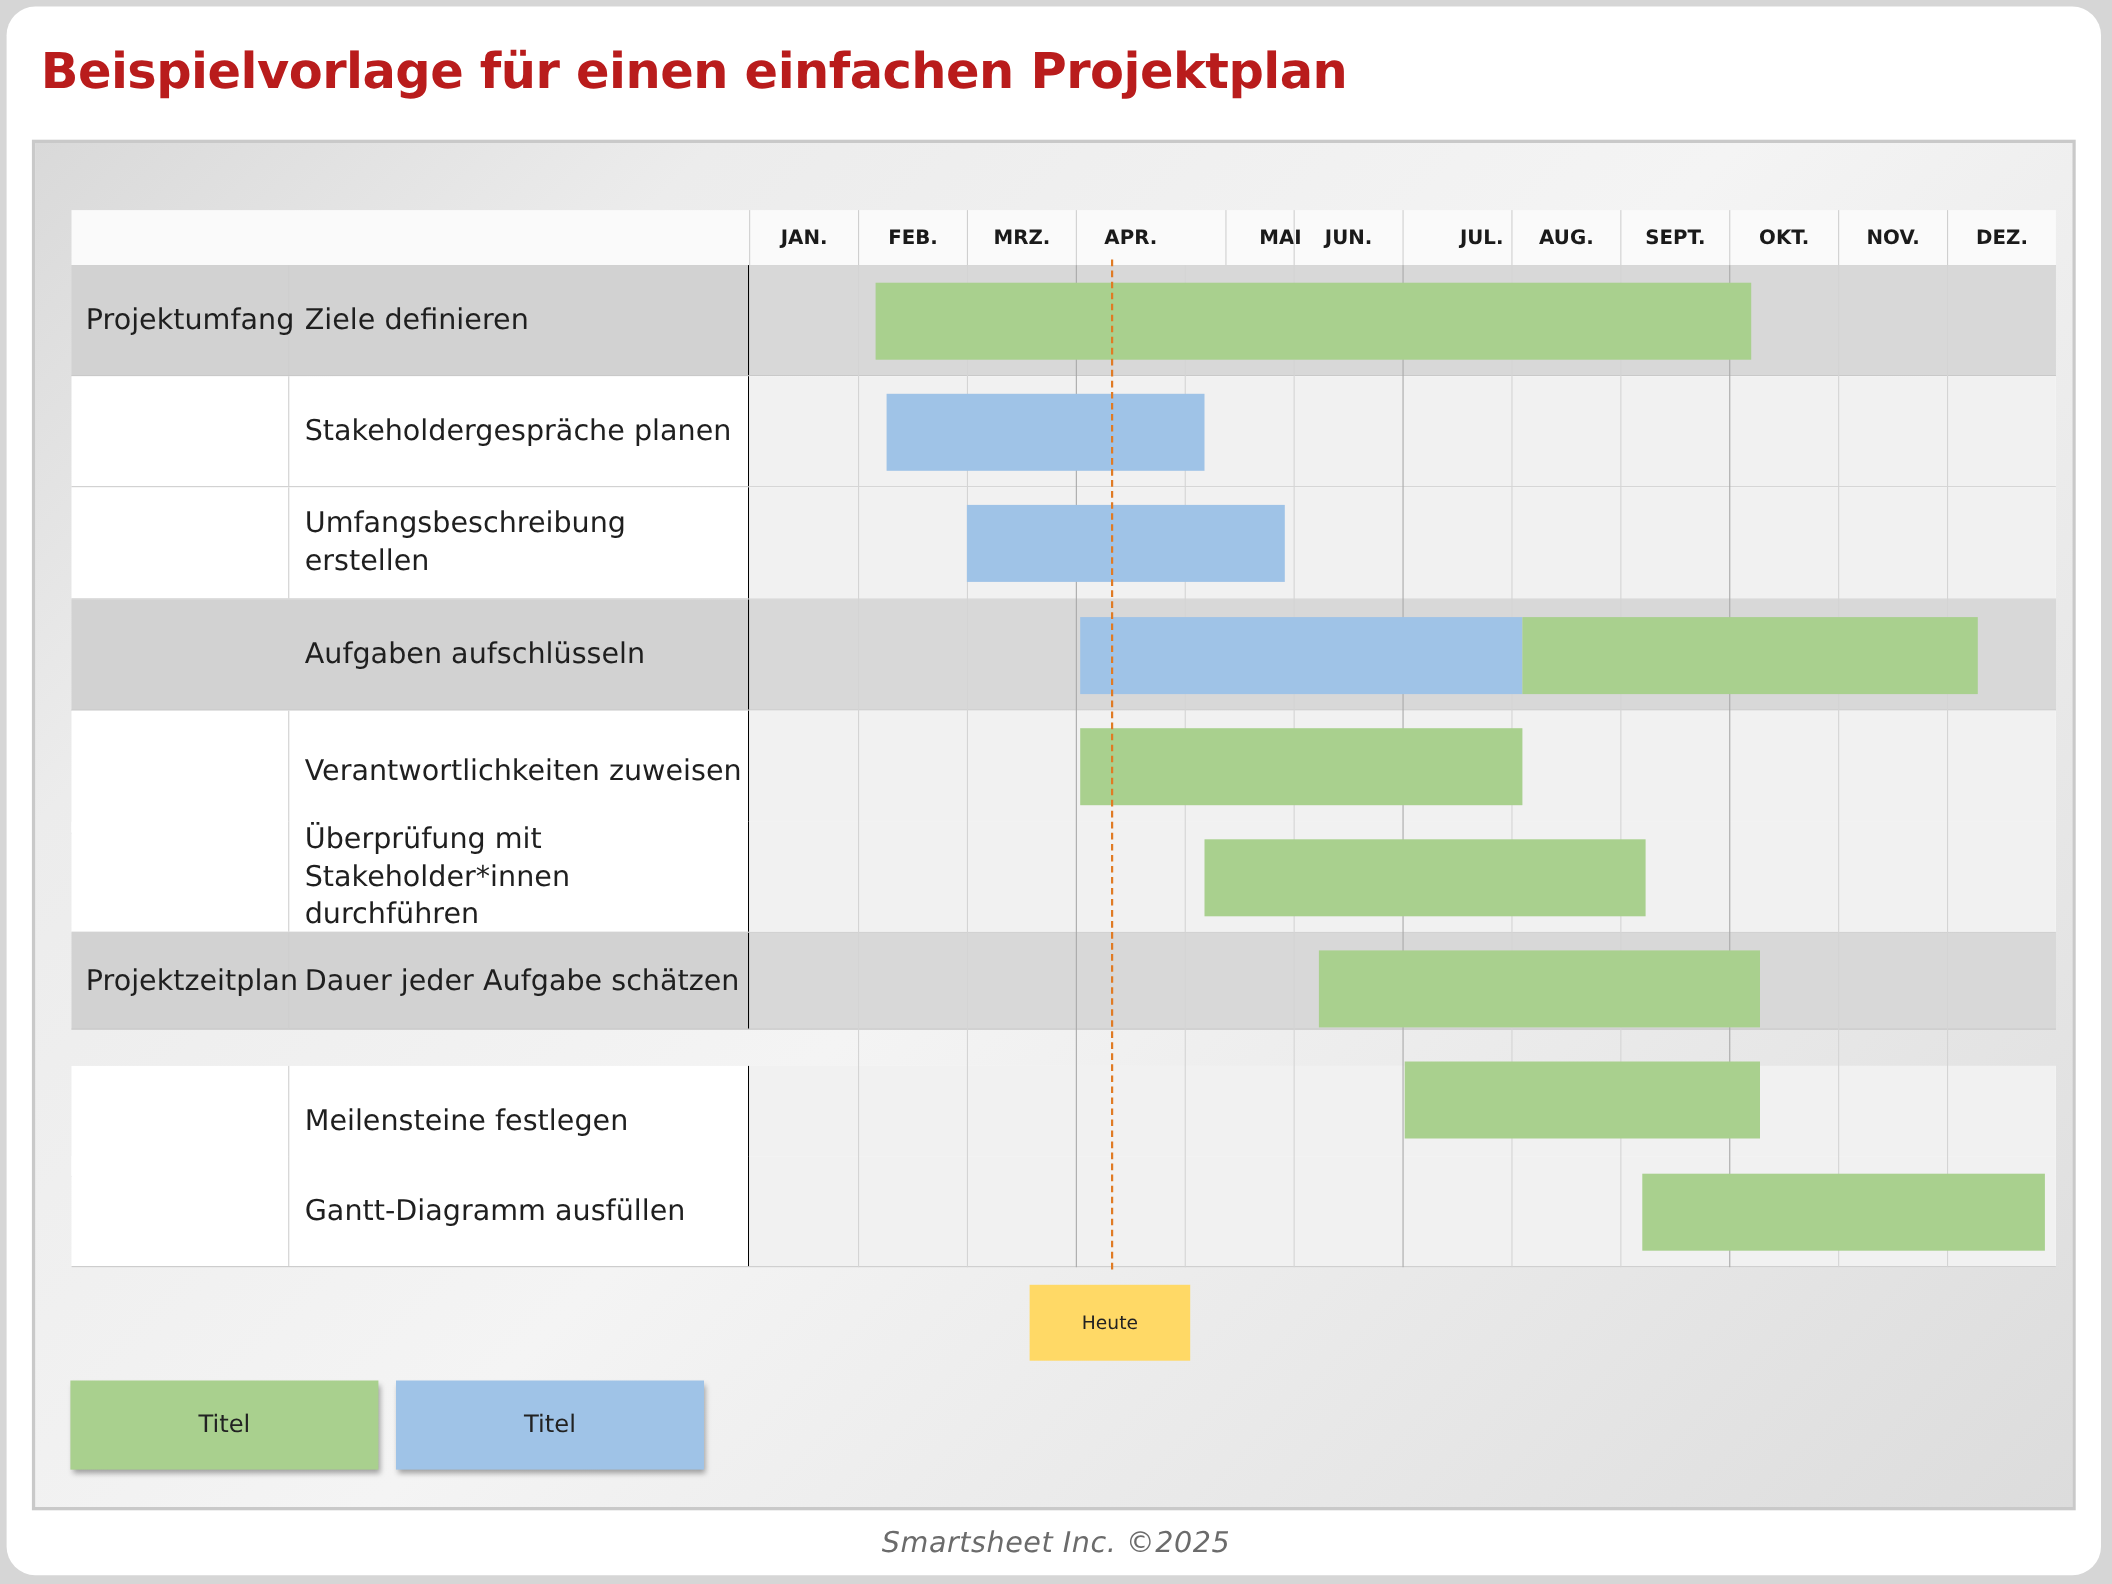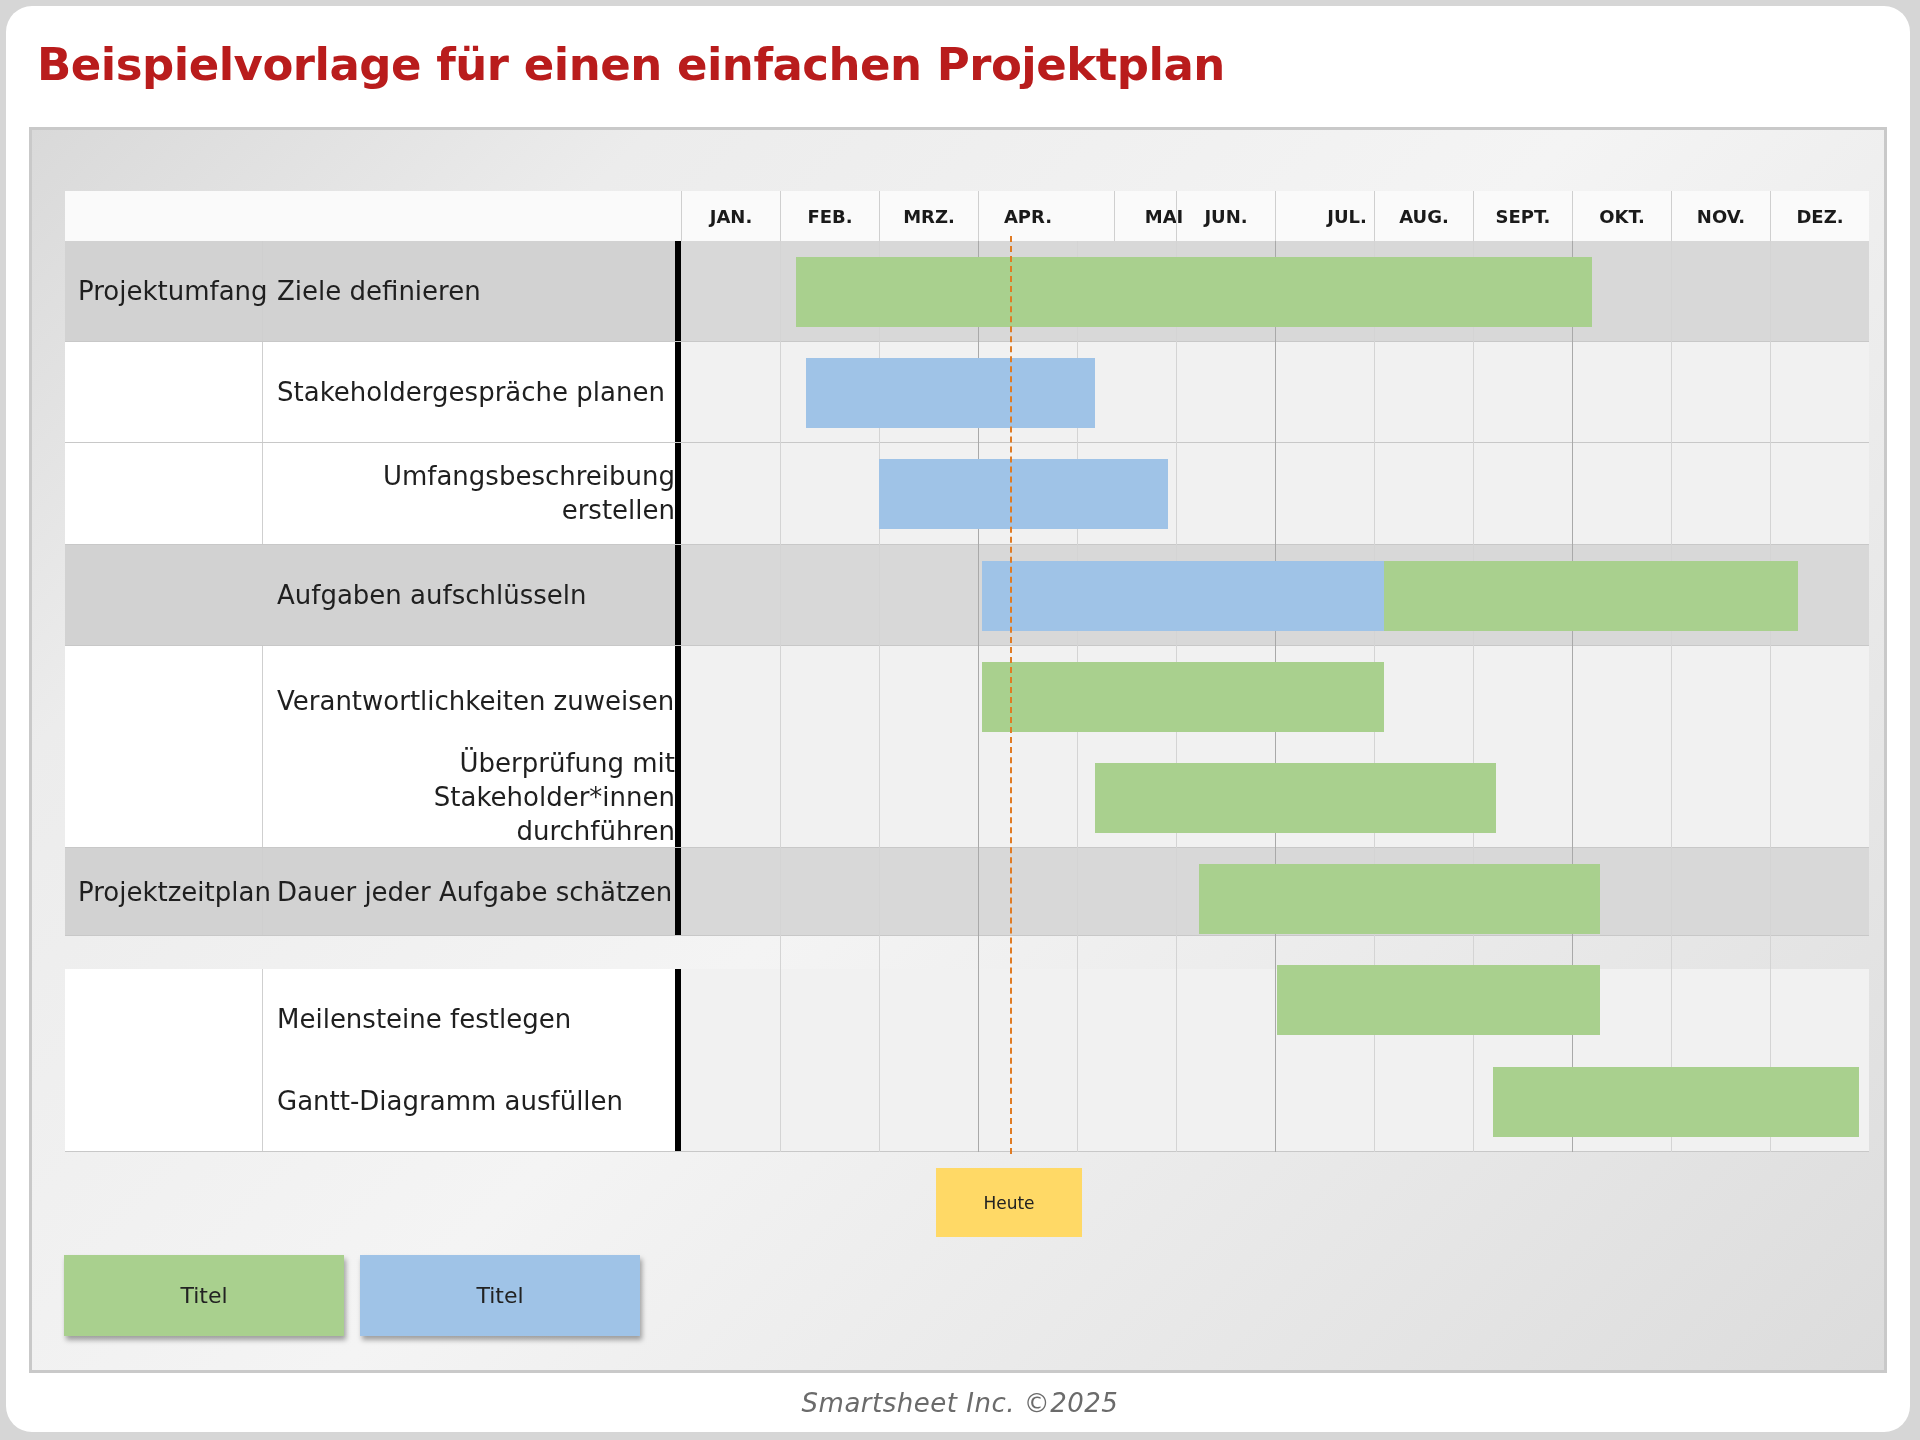--- a/index.html
+++ b/index.html
@@ -7,21 +7,21 @@
   .card{position:absolute;left:6px;top:6px;width:1904px;height:1426px;background:#ffffff;border-radius:26px;}
   .title{position:absolute;left:37px;top:38px;font-family:"DejaVu Sans",sans-serif;font-weight:bold;font-size:45px;color:#b91c1c;letter-spacing:-0.5px;white-space:nowrap;}
   .panel{position:absolute;left:29px;top:127px;width:1858px;height:1246px;background:linear-gradient(135deg,#d9d9d9 0%,#ececec 20%,#f4f4f4 50%,#e6e6e6 80%,#dcdcdc 100%);border:3px solid #c9c9c9;box-sizing:border-box;}
   .table{position:absolute;left:65px;top:191px;width:1804px;height:961px;}
   .hdr{position:absolute;left:0;top:0;width:1804px;height:50px;background:#fafafa;border-bottom:1px solid #c8c8c8;}
   .month{position:absolute;top:0;height:50px;display:flex;align-items:center;justify-content:center;font-family:"DejaVu Sans",sans-serif;font-weight:bold;font-size:18px;color:#1a1a1a;border-left:1px solid #cfcfcf;box-sizing:border-box;}
   .row{position:absolute;left:0;width:1804px;box-sizing:border-box;border-bottom:1px solid #c8c8c8;}
   .row.group{background:#d2d2d2;}
   .row.plain{background:#ffffff;}
   .cat{position:absolute;left:0;top:0;width:198px;height:100%;display:flex;align-items:center;padding-left:13px;box-sizing:border-box;font-size:26px;color:#1f1f1f;border-right:1px solid #cfcfcf;}
-  .task{position:absolute;left:198px;top:0;width:418px;height:100%;display:flex;align-items:center;padding-left:14px;box-sizing:border-box;font-size:26px;color:#1f1f1f;line-height:34px;border-right:6px solid #000000;text-align:right;}
+  .task{position:absolute;left:198px;top:0;width:418px;height:100%;display:flex;align-items:center;padding-left:14px;box-sizing:border-box;font-size:26px;color:#1f1f1f;line-height:34px;border-right:1px solid #000000;}
   .grid{position:absolute;left:616px;top:0;width:1188px;height:100%;background:rgba(238,238,238,0.85);}
   .row.group .grid{background:rgba(220,220,220,0.6);}
   .vline{position:absolute;top:50px;bottom:0;width:1px;background:#d4d4d4;}
   .vline.q{background:#a9a9a9;}
   .bar{position:absolute;height:70px;}
   .green{background:#a9d08e;}
   .blue{background:#9fc3e7;}
   .today{position:absolute;top:45px;height:918px;width:0;border-left:2px dashed #e07b24;}
   .heute{position:absolute;left:936px;top:1168px;width:146px;height:69px;background:#ffd966;display:flex;align-items:center;justify-content:center;font-size:17px;color:#222;}
   .legend{position:absolute;top:1255px;width:280px;height:81px;display:flex;align-items:center;justify-content:center;font-size:22px;color:#222;box-shadow:2px 4px 5px rgba(0,0,0,0.35);}

